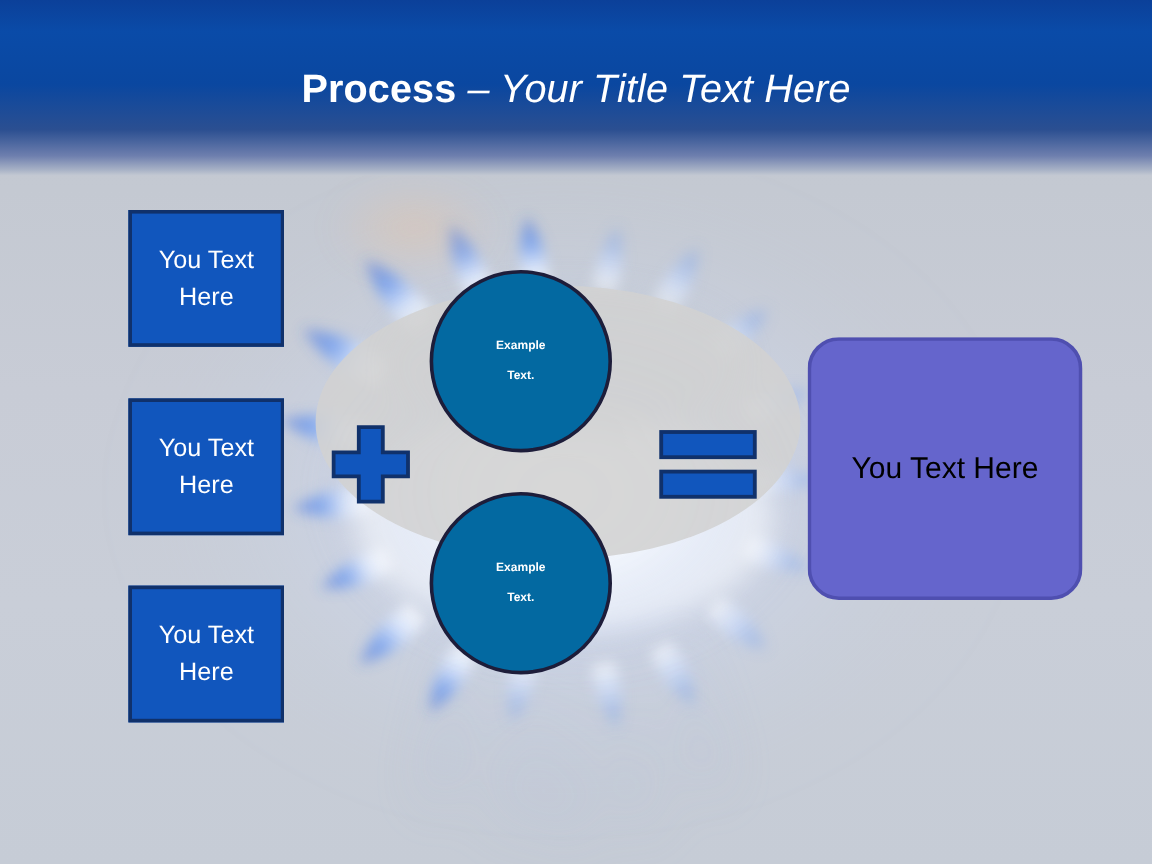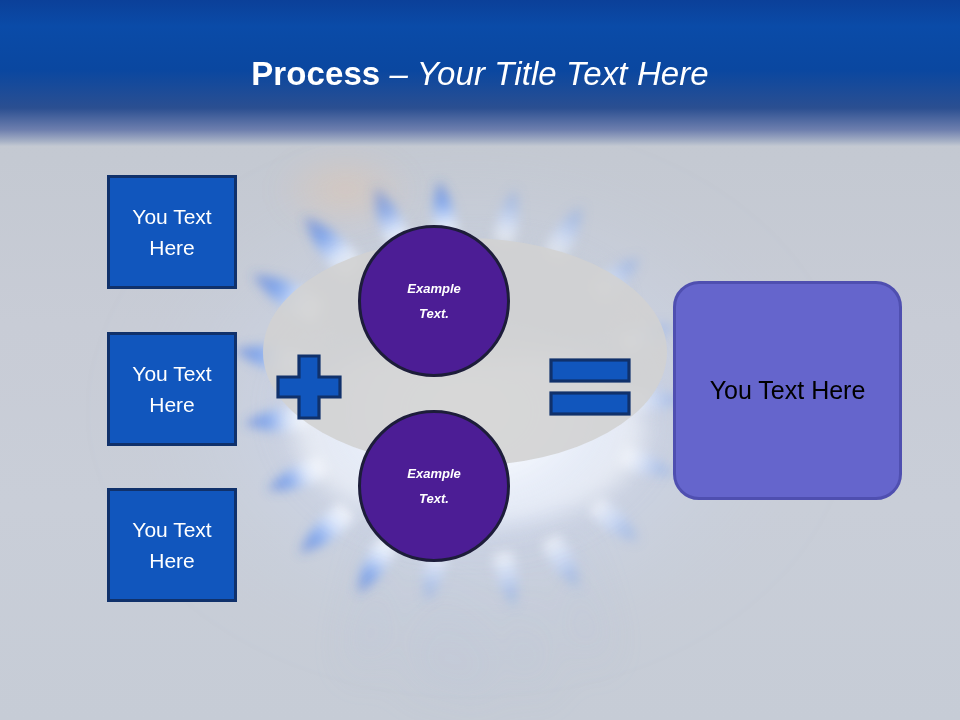--- a/index.html
+++ b/index.html
@@ -94,31 +94,30 @@
   .blue-box.b1 { left: 107px; top: 175px; }
   .blue-box.b2 { left: 107px; top: 332px; }
   .blue-box.b3 { left: 107px; top: 488px; }
 
   
   .circle {
     position: absolute;
     width: 152px;
     height: 152px;
     border-radius: 50%;
-    background: #4c1d95;
+    background: #0369a1;
     border: 3px solid #1d1d3a;
     box-sizing: border-box;
     display: flex;
     align-items: center;
     justify-content: center;
     color: #ffffff;
-    font-size: 13px;
+    font-size: 10px;
     line-height: 25px;
     font-weight: bold;
-    font-style: italic;
     text-align: center;
   }
   .circle.c1 { left: 358px; top: 225px; }
   .circle.c2 { left: 358px; top: 410px; }
 
   
   .plus {
     position: absolute;
     left: 276px;
     top: 354px;

